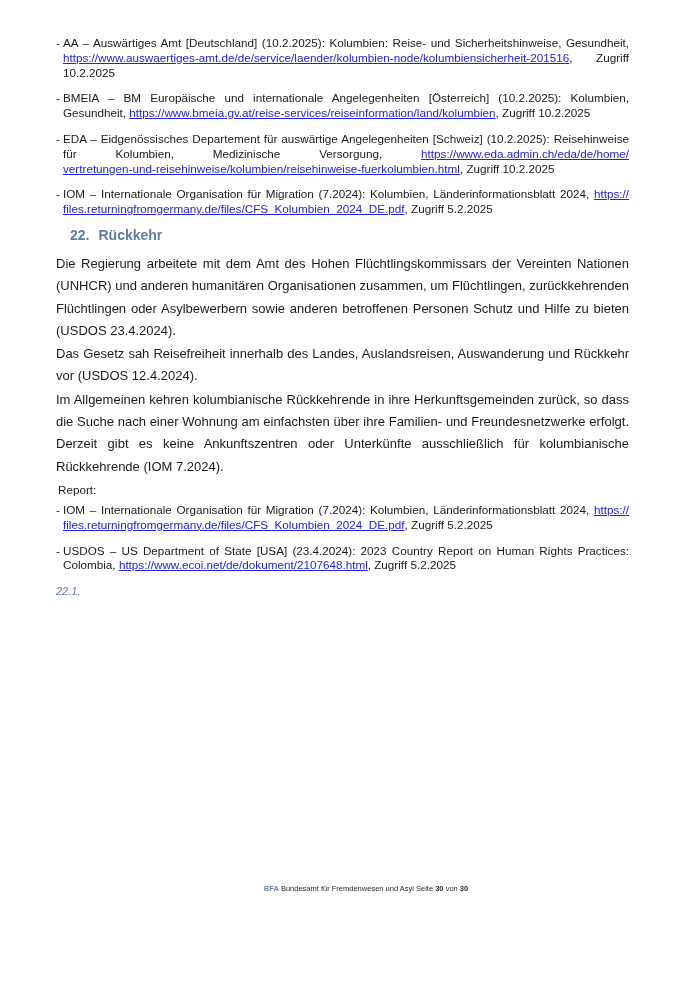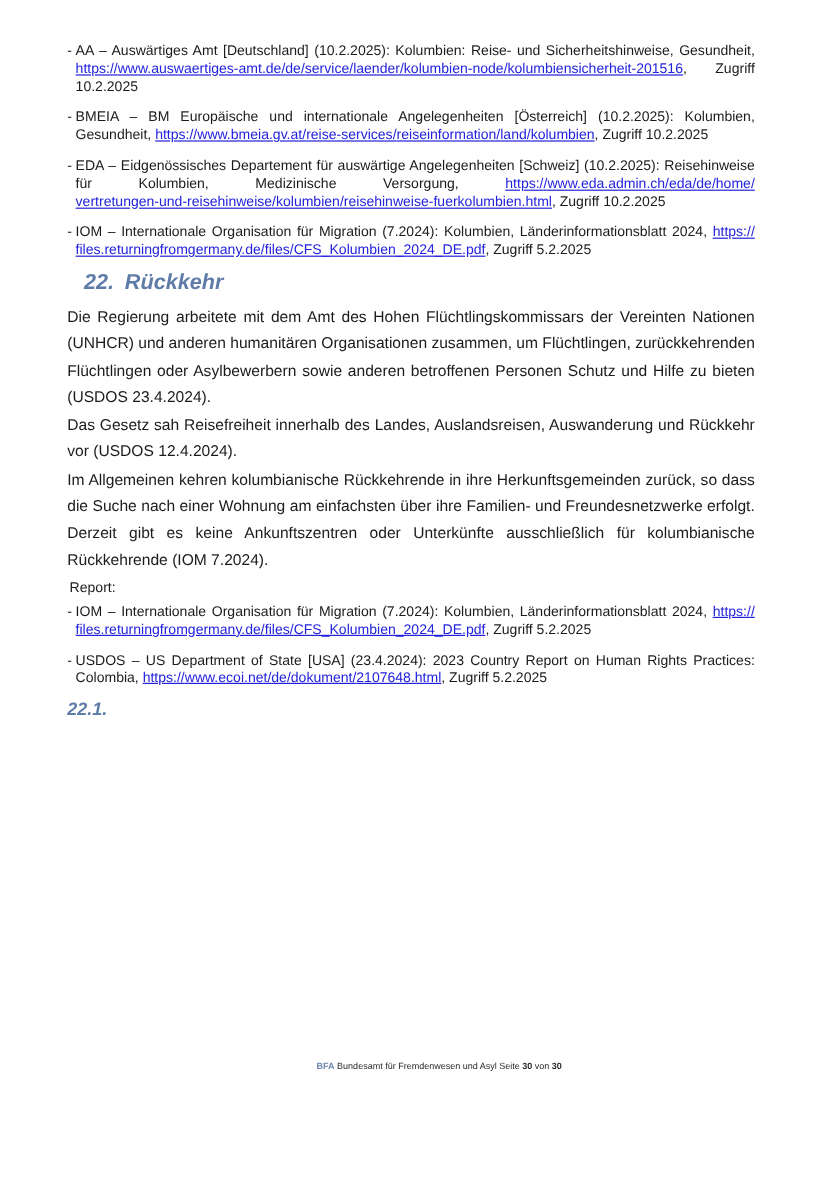--- a/index.html
+++ b/index.html
@@ -40,47 +40,46 @@
   a.link {
     color: var(--link);
     text-decoration: underline;
     cursor: pointer;
   }
   .nb { white-space: nowrap; margin-top: 28px; }
   
   .heading {
     margin: 4px 0 0 0;
     padding-left: 14px;
-    font-size: 18px;
+    font-size: 14px;
     line-height: 15px;
     font-weight: bold;
-    font-style: italic;
     color: var(--heading);
   }
   .heading .num { margin-right: 9px; }
   
   .paras { margin-top: 10px; }
   .para {
     margin: 0 0 1px 0;
     font-size: 13px;
     line-height: 22.3px;
     text-align: justify;
   }
   .quellen {
     margin-top: 4px;
     padding-left: 2px;
     font-size: 11.7px;
     line-height: 15px;
   }
   .src-list.bottom { margin-top: 6px; }
   .subheading {
     margin: 0;
-    font-size: 15px;
+    font-size: 11px;
     line-height: 15px;
-    font-weight: bold;
+    font-weight: normal;
     font-style: italic;
     color: var(--heading);
   }
   
   .footer {
     position: absolute;
     top: 884px; left: 16px;
     width: 700px;
     text-align: center;
     font-size: 7.5px;

